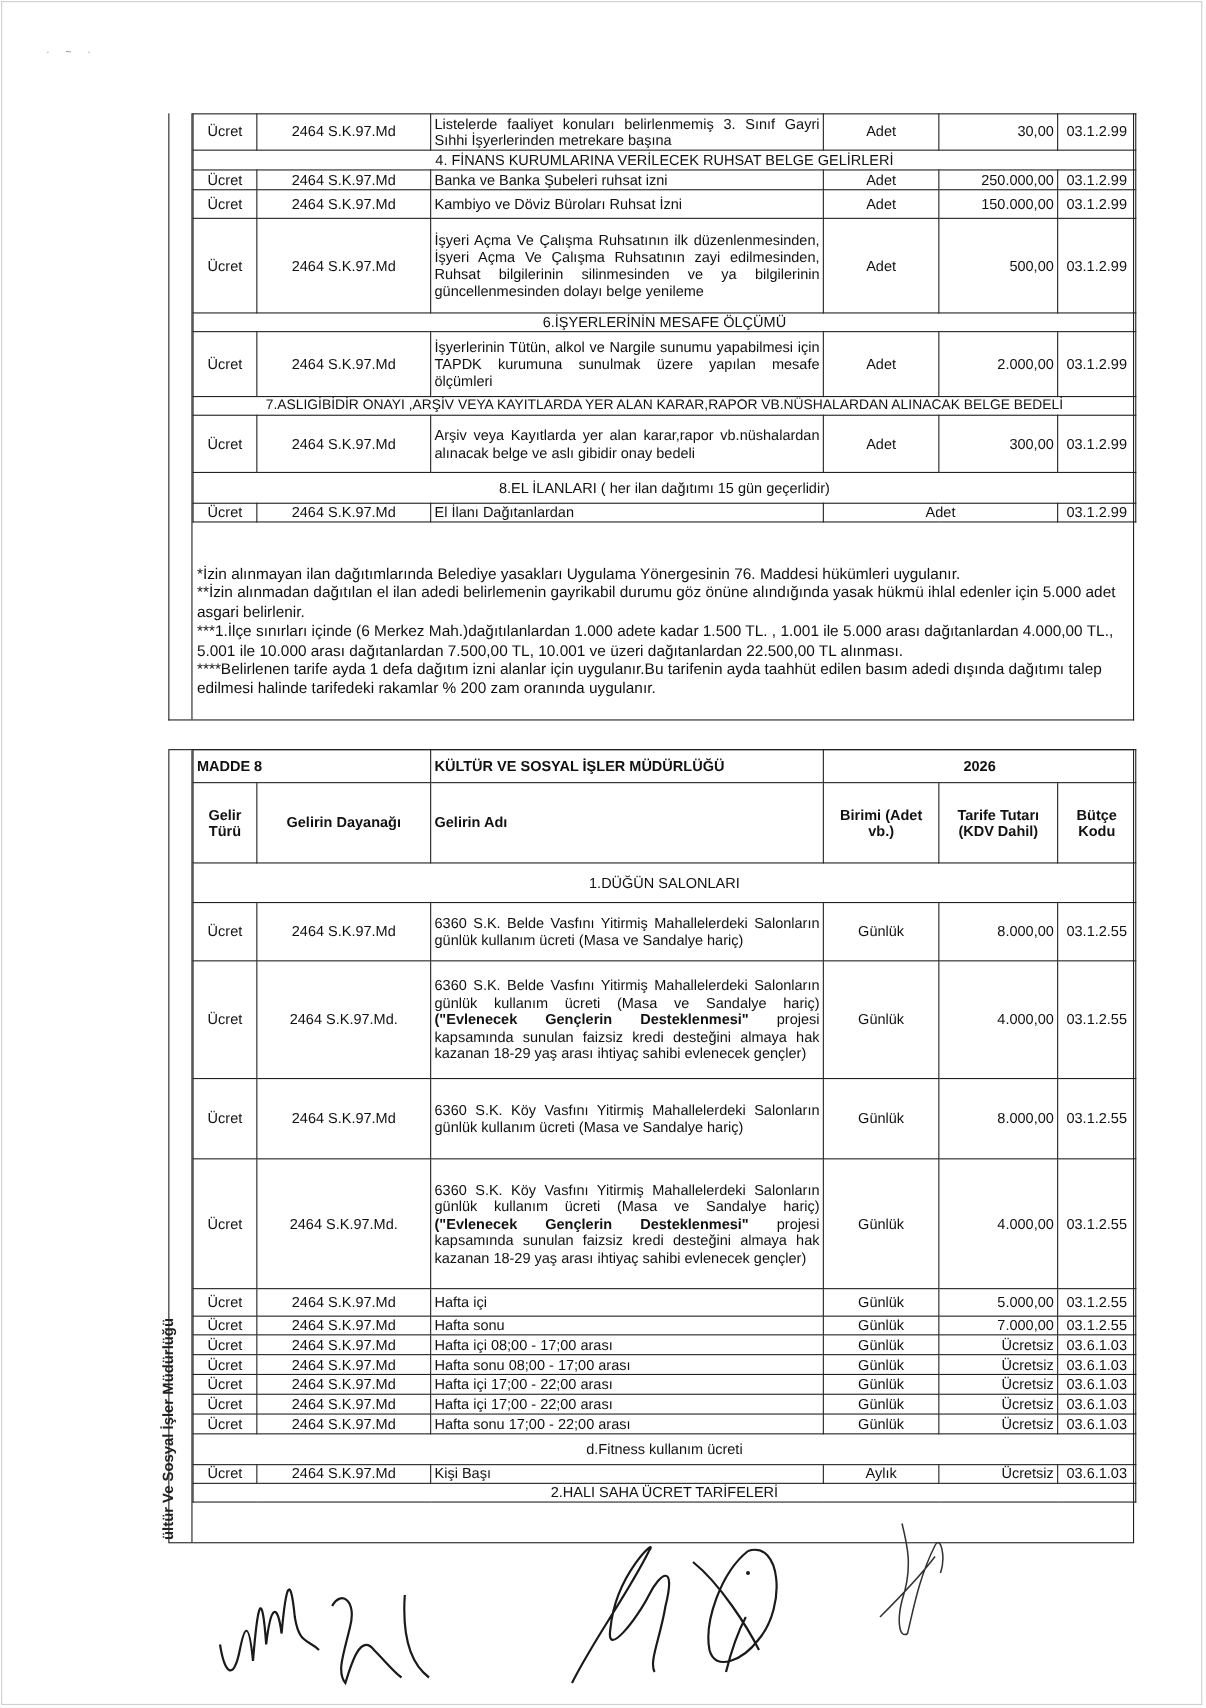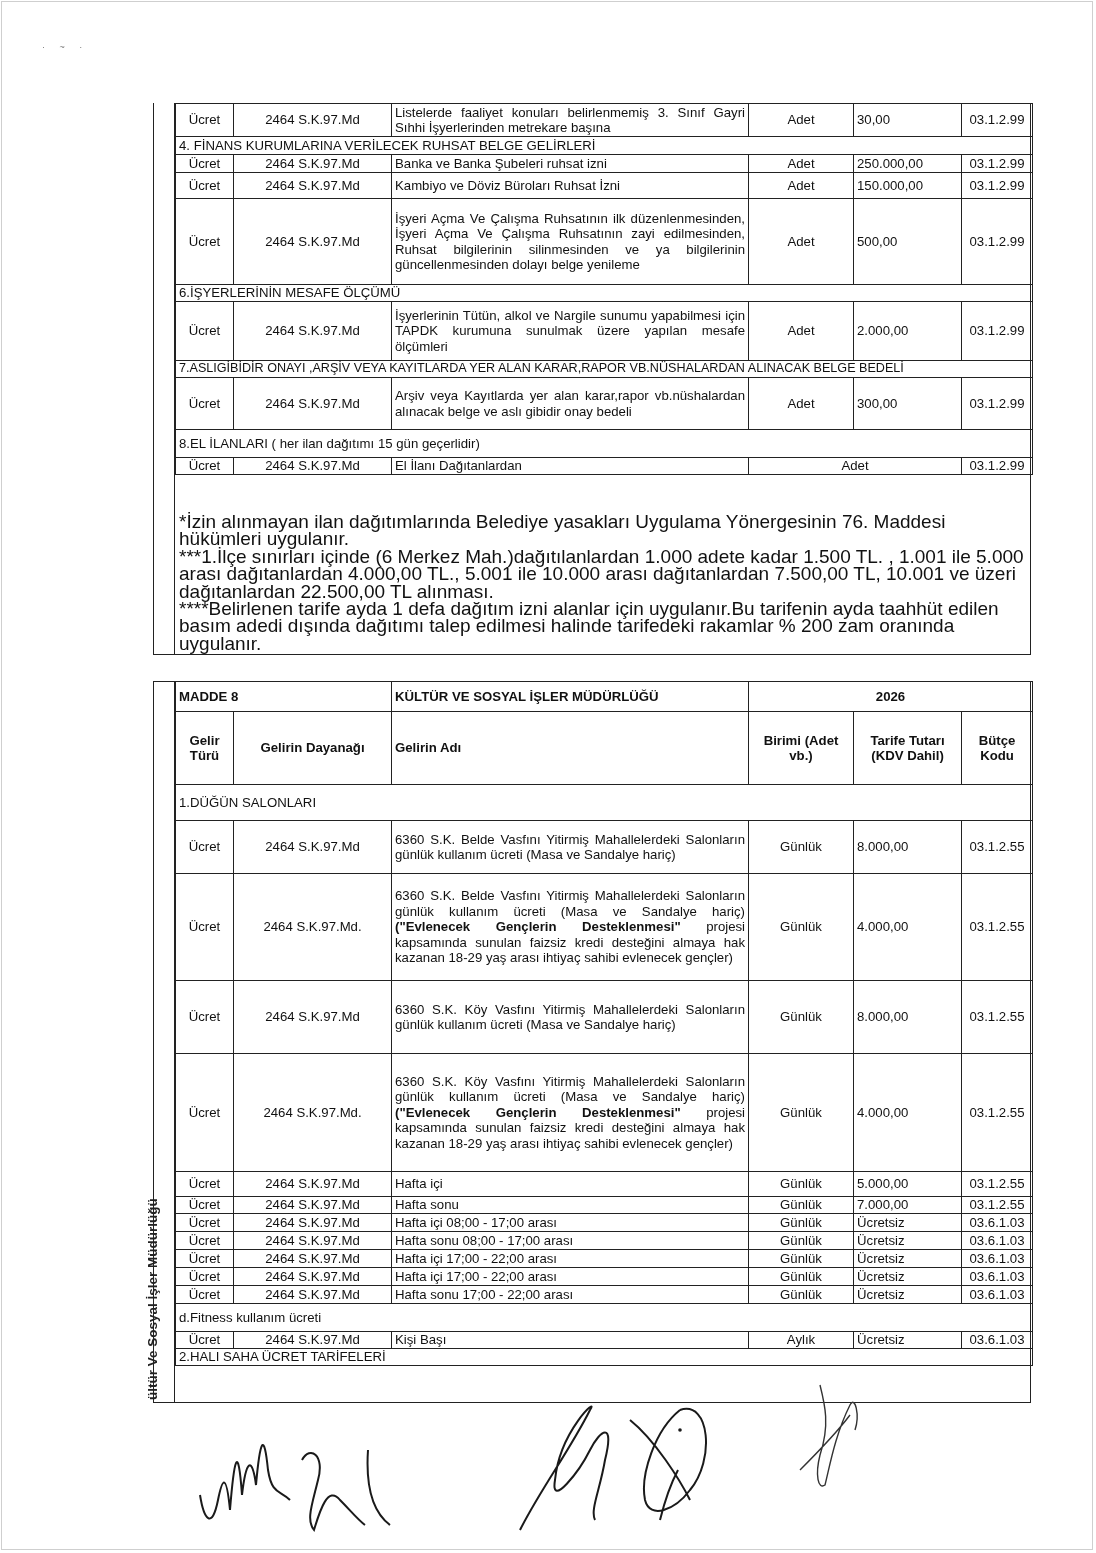--- a/index.html
+++ b/index.html
@@ -11,27 +11,27 @@
 
   
   .frame { position:absolute; border:1px solid #222; box-sizing:border-box; }
   .frame-top { left:153px; top:103px; width:878px; height:552px; border-top:none; }
   .frame-bottom { left:153px; top:681px; width:878px; height:722px; }
   .frame-inner-line { position:absolute; top:0; bottom:0; left:20px; width:0; border-left:1px solid #222; }
 
   table { border-collapse:collapse; position:absolute; table-layout:fixed; }
   td { border:1px solid #222; font-size:13.2px; padding:0 3px; vertical-align:middle; line-height:15.5px; }
   .c { text-align:center; }
-  .r { }
+  .r { text-align:right; }
   .j { text-align:justify; text-align-last:left; }
-  .sec td { text-align:left; }
+  .sec td { text-align:center; }
   .hdr td { font-weight:bold; }
   b { font-weight:bold; }
 
-  .notes { position:absolute; left:179px; top:513px; width:850px; font-size:19px; line-height:17.4px; }
+  .notes { position:absolute; left:179px; top:513px; width:850px; font-size:14px; line-height:17.4px; }
   .notes p { margin:0; }
 
   .side-label { position:absolute; left:145px; top:1400px; transform-origin:left top; transform:rotate(-90deg);
                 font-weight:bold; font-size:13.5px; white-space:nowrap; color:#222; }
   .sig { position:absolute; }
 </style>
 </head>
 <body>
 
 <div class="page-border"></div>
@@ -116,20 +116,21 @@
       <td class="c">2464 S.K.97.Md</td>
       <td>El İlanı Dağıtanlardan</td>
       <td class="c" colspan="2">Adet</td>
       <td class="c">03.1.2.99</td>
     </tr>
   </tbody>
 </table>
 
 <div class="notes">
   <p>*İzin alınmayan ilan dağıtımlarında Belediye yasakları Uygulama Yönergesinin  76. Maddesi hükümleri uygulanır.</p>
+  <p>**İzin alınmadan dağıtılan el ilan adedi belirlemenin gayrikabil durumu göz önüne alındığında yasak hükmü ihlal edenler için 5.000 adet asgari belirlenir.</p>
   <p>***1.İlçe sınırları içinde (6 Merkez Mah.)dağıtılanlardan 1.000 adete kadar 1.500 TL. , 1.001 ile 5.000 arası dağıtanlardan 4.000,00 TL., 5.001 ile 10.000 arası dağıtanlardan 7.500,00 TL, 10.001 ve üzeri dağıtanlardan 22.500,00 TL alınması.</p>
   <p>****Belirlenen tarife ayda 1 defa dağıtım izni alanlar için uygulanır.Bu tarifenin ayda taahhüt edilen basım adedi dışında dağıtımı talep edilmesi halinde tarifedeki rakamlar % 200 zam oranında uygulanır.</p>
 </div>
 
 <div class="frame frame-bottom">
   <div class="frame-inner-line"></div>
 </div>
 <div class="side-label">ültür Ve Sosyal İşler Müdürlüğü</div>
 
 <table style="left:175px; top:681px; width:857px;">

